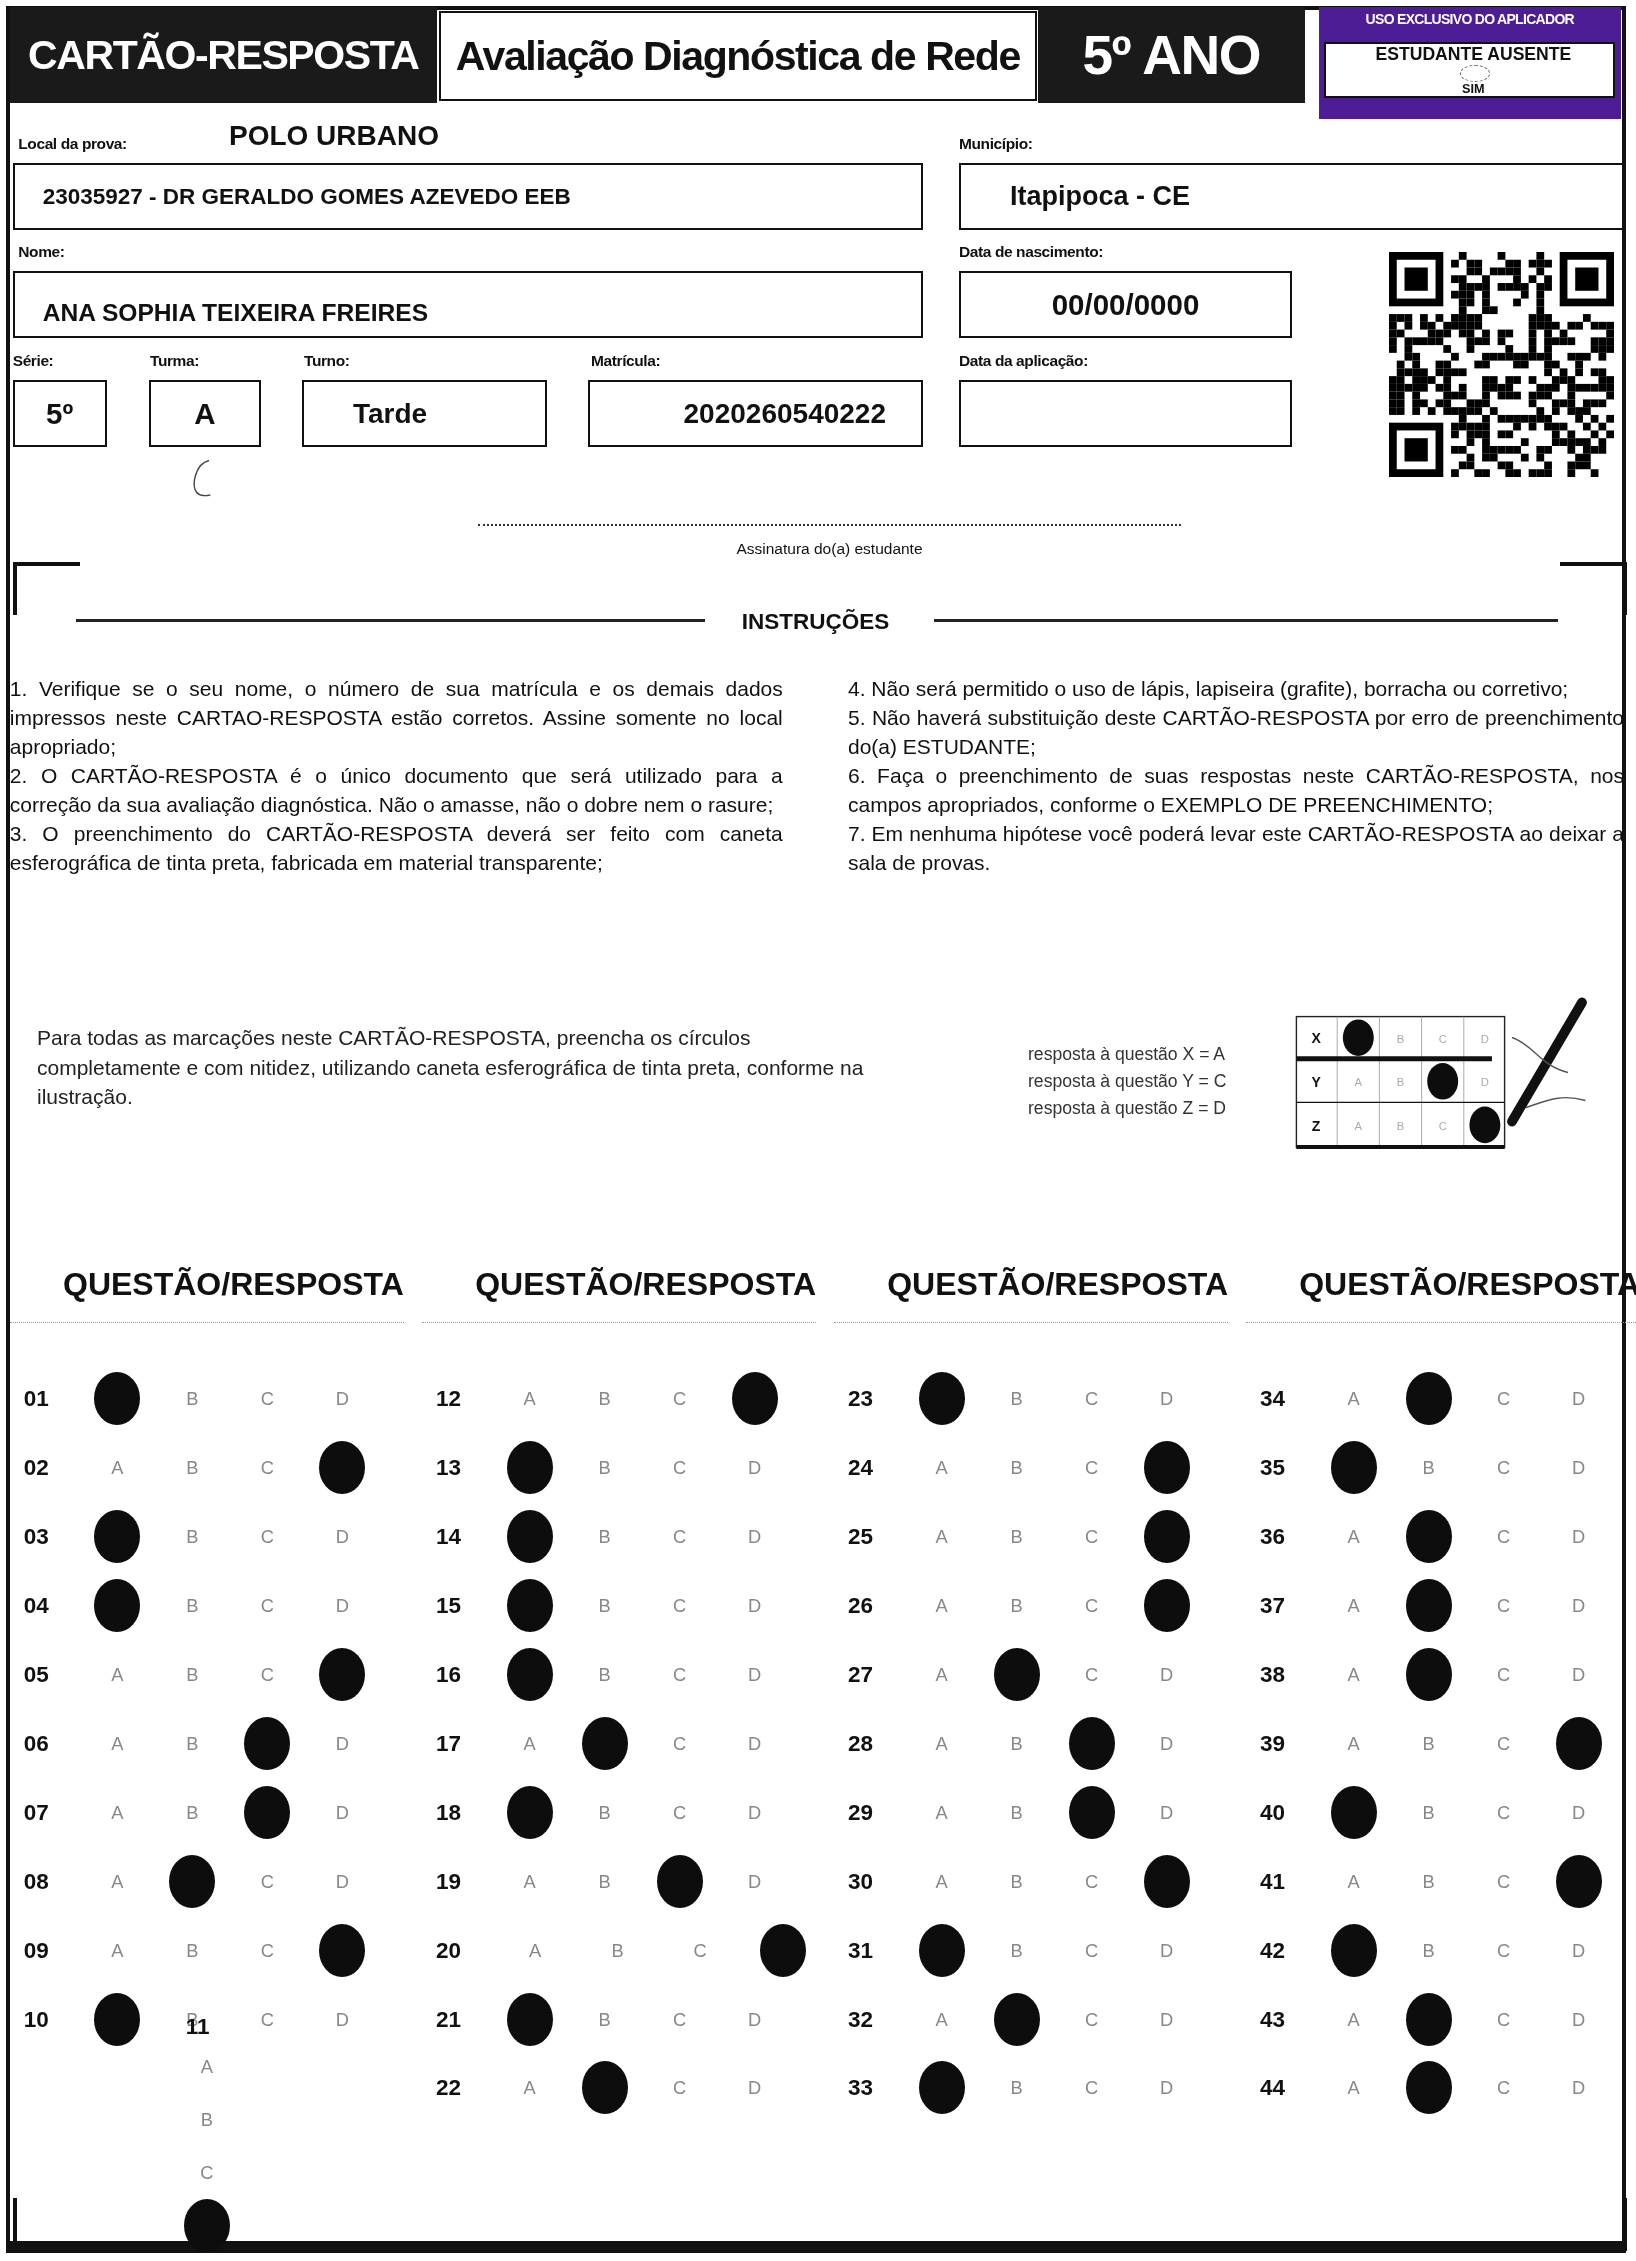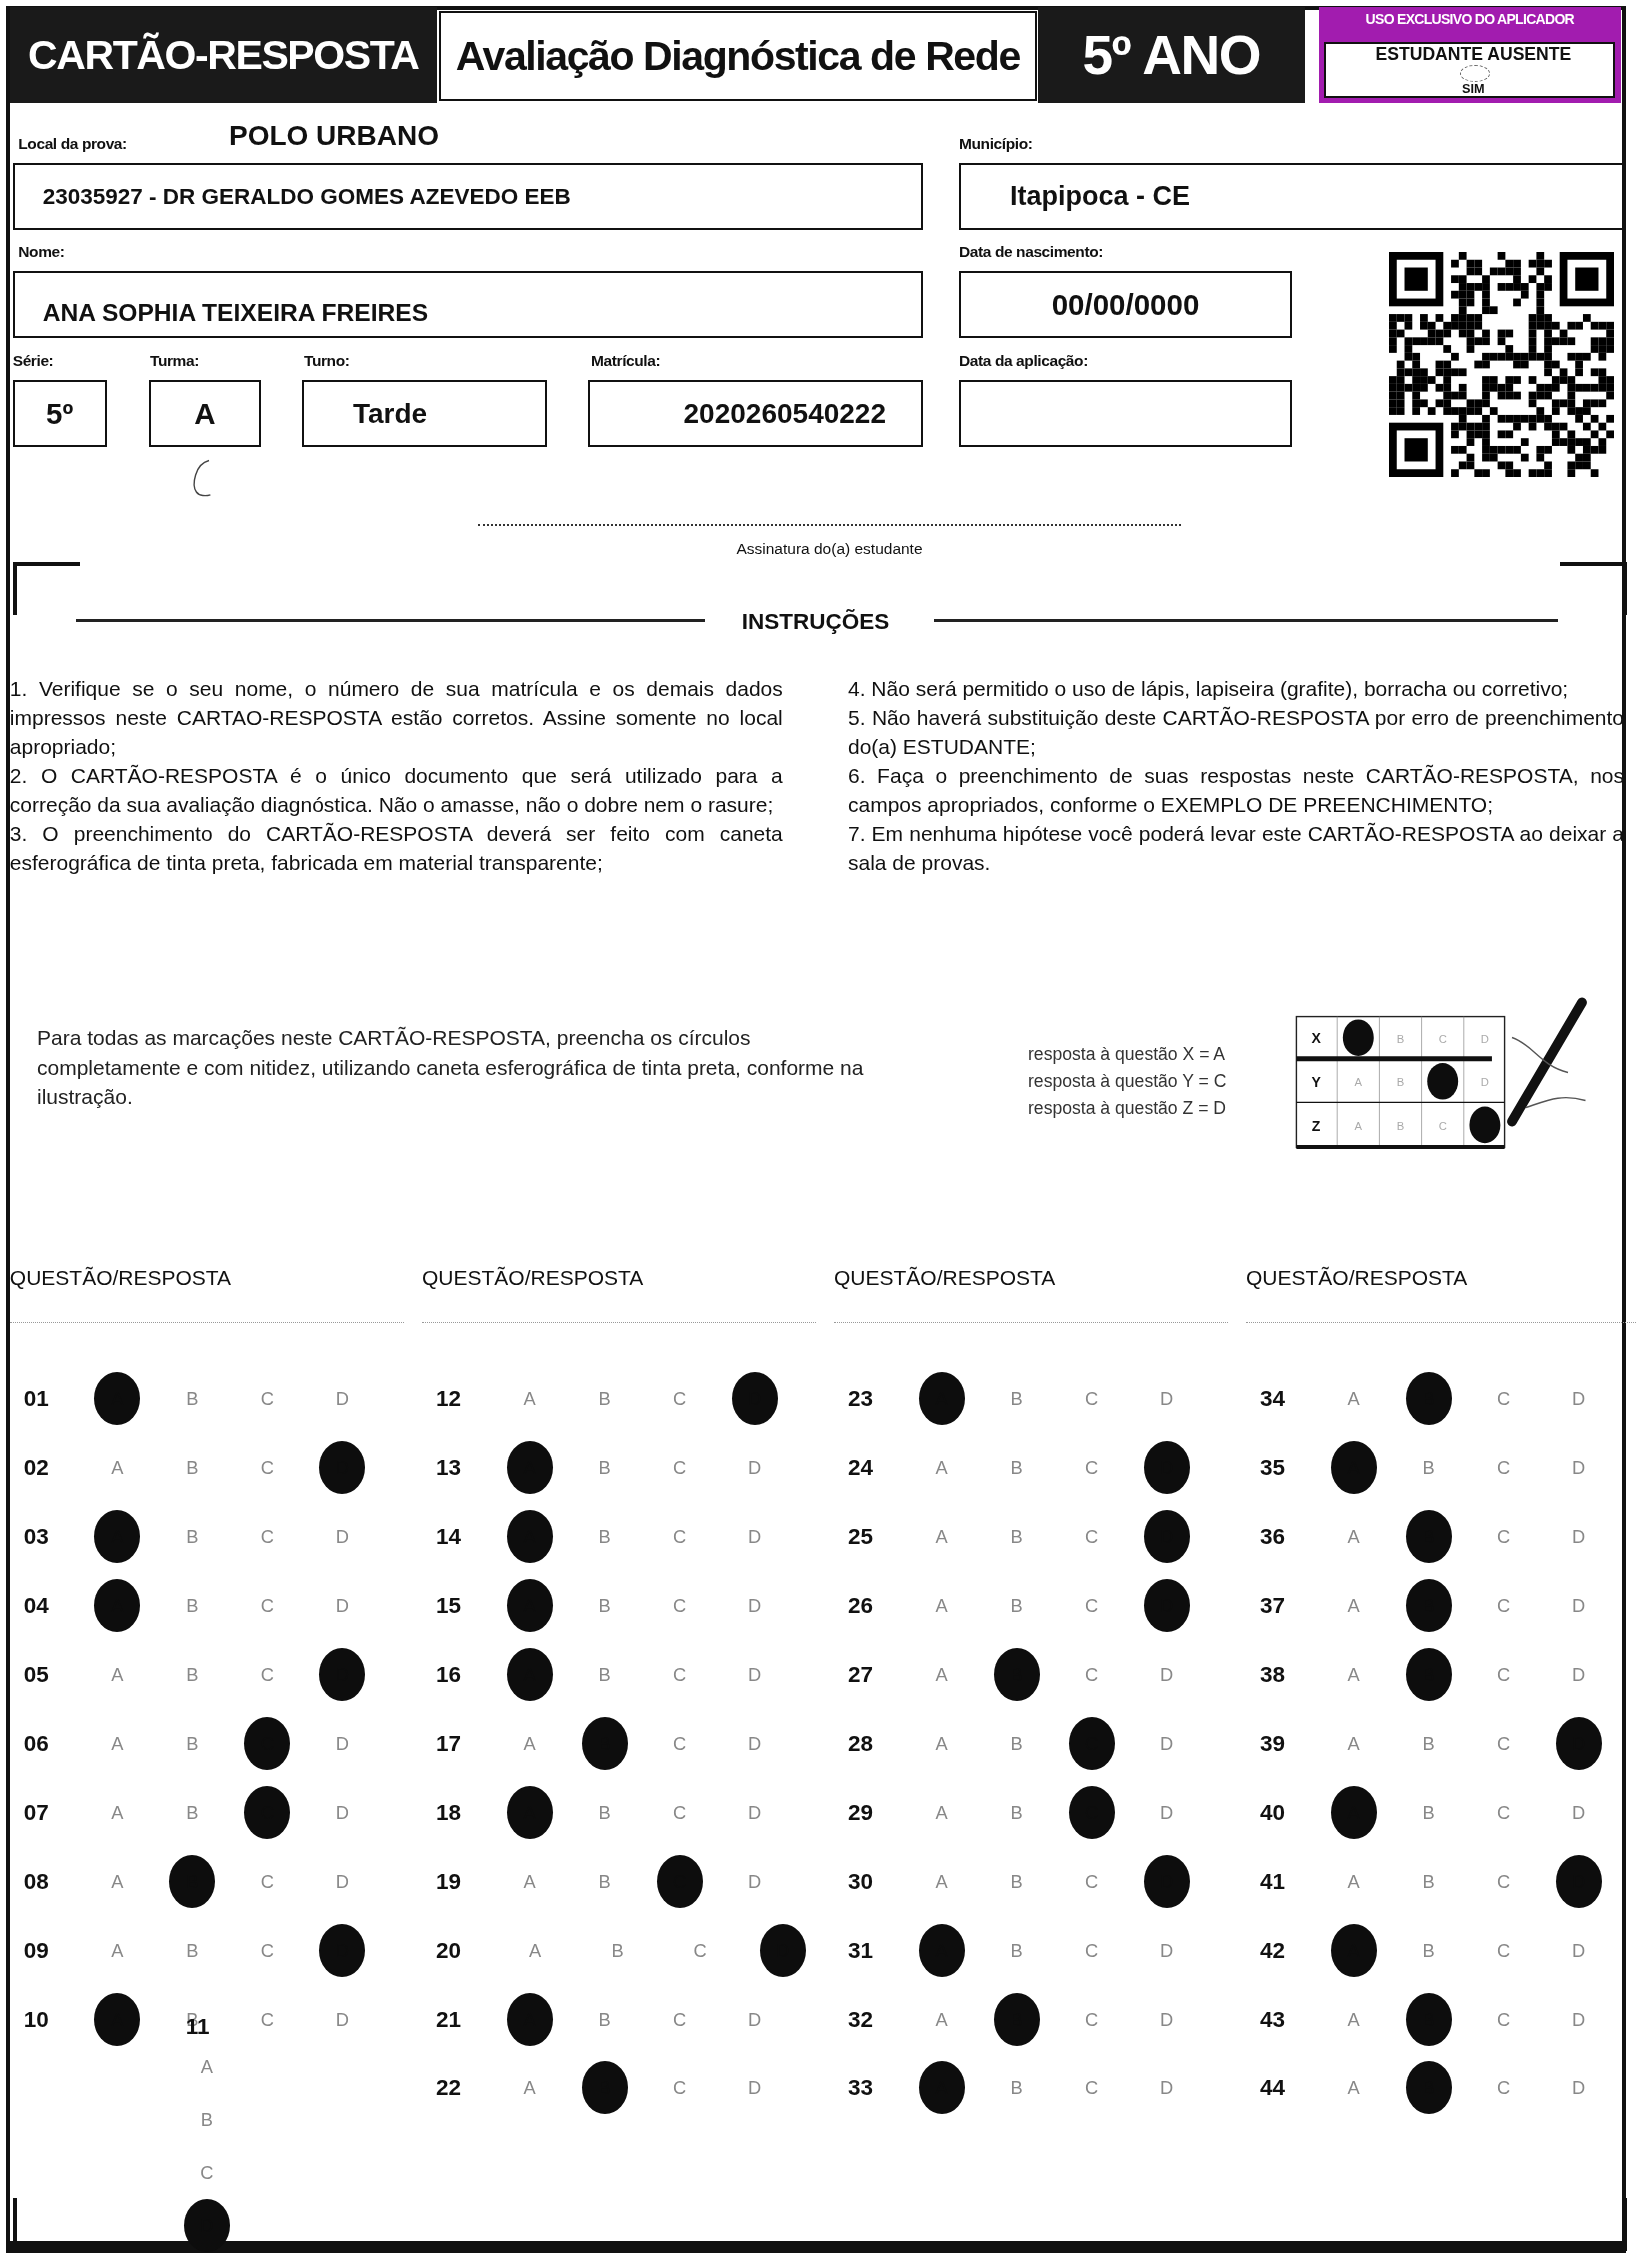--- a/index.html
+++ b/index.html
@@ -3,21 +3,21 @@
 <meta charset="utf-8">
 <style>
   html, body { margin:0; padding:0; background:#fff; }
   body { width:1637px; height:2261px; position:relative; overflow:hidden; font-family:"Liberation Sans", sans-serif; color:#111; }
   .page { position:absolute; left:5.6px; top:5.6px; width:1620px; height:2247px; border:4.2px solid #111; border-bottom-width:12.7px; box-sizing:border-box; }
   .header { position:absolute; left:9.8px; top:7px; width:1617px; height:96px; }
   .hdr-black { position:absolute; background:#1a1a1a; color:#fff; font-weight:bold; display:flex; align-items:center; justify-content:center; }
   .hdr-title { left:0; top:0; width:427px; height:96px; font-size:41px; letter-spacing:-1.4px; }
   .hdr-sub { position:absolute; left:429px; top:4.2px; width:598px; height:90px; background:#fff; border:2.1px solid #111; box-sizing:border-box; display:flex; align-items:center; justify-content:center; font-size:41px; font-weight:bold; letter-spacing:-1.4px; }
   .hdr-year { left:1028px; top:0; width:267px; height:96px; font-size:55px; letter-spacing:-1.4px; }
-  .hdr-app { position:absolute; left:1309px; top:0; width:302px; height:96px; background:#a21caf; }
+  .hdr-app { position:absolute; left:1309px; top:0; width:302px; height:112px; background:#4c1d95; }
   .hdr-app-title { position:absolute; left:0; top:4.2px; width:100%; text-align:center; color:#fff; font-size:14px; font-weight:bold; letter-spacing:-0.7px; }
   .hdr-app-box { position:absolute; left:5.6px; top:35px; width:291px; height:56px; background:#fff; border:2.1px solid #111; box-sizing:border-box; display:flex; align-items:center; padding-left:7px; font-size:17.6px; font-weight:bold;flex-direction:column; }
   .absent-bubble { display:inline-block; width:28px; height:28px; border:1.4px dashed #666; border-radius:50%; margin:0 2.8px 0 5.6px; cursor:pointer; }
   .absent-sim { font-size:12.7px; }
 
   .label { position:absolute; font-size:15.5px; font-weight:bold; color:#111; letter-spacing:-0.4px; }
   .field { position:absolute; border:2.8px solid #111; box-sizing:border-box; display:flex; align-items:center; font-weight:bold; }
   .polo { position:absolute; left:229px; top:120px; font-size:28px; font-weight:bold; }
 
   .qr { position:absolute; left:1389px; top:252px; width:225px; height:225px; }
@@ -30,21 +30,21 @@
   .instr-title { position:absolute; left:703px; top:609px; width:225px; text-align:center; font-size:22.5px; font-weight:bold; }
   .instr-col { position:absolute; top:674px; width:773px; font-size:21px; line-height:29px; text-align:justify; }
   .instr-col p { margin:0; }
 
   .fill-text { position:absolute; left:37px; top:1023px; width:844px; font-size:21px; line-height:29.5px; color:#222; }
   .example-legend { position:absolute; left:1028px; top:1041px; font-size:17.6px; line-height:27px; color:#333; }
   .example-grid { position:absolute; left:1295px; top:1015px; width:211px; height:134px; }
 
   .answers { position:absolute; top:1266px; left:0; width:1637px; }
   .ans-col { position:absolute; width:394px; }
-  .ans-col-title { position:absolute; top:0; width:100%; text-align:left; font-size:21px; font-weight:normal; }
+  .ans-col-title { position:absolute; top:0; width:100%; text-align:right; font-size:32px; font-weight:bold; }
   .ans-col-rule { position:absolute; top:56px; left:0; width:100%; border-top:1.4px dotted #999; }
   .ans-row { position:absolute; left:0; width:100%; height:69px; display:flex; align-items:center; }
   .ans-num { width:56px; padding-left:14px; font-size:22.5px; font-weight:bold; }
   .ans-opt { width:75px; height:63px; display:flex; align-items:center; justify-content:center; font-size:18.3px; color:#888; cursor:pointer; }
   .ans-opt .bubble { width:46px; height:53px; border-radius:50%; display:flex; align-items:center; justify-content:center; }
   .ans-opt.marked .bubble { background:#0d0d0d; color:#0d0d0d; }
 </style>
 </head>
 <body>
 

